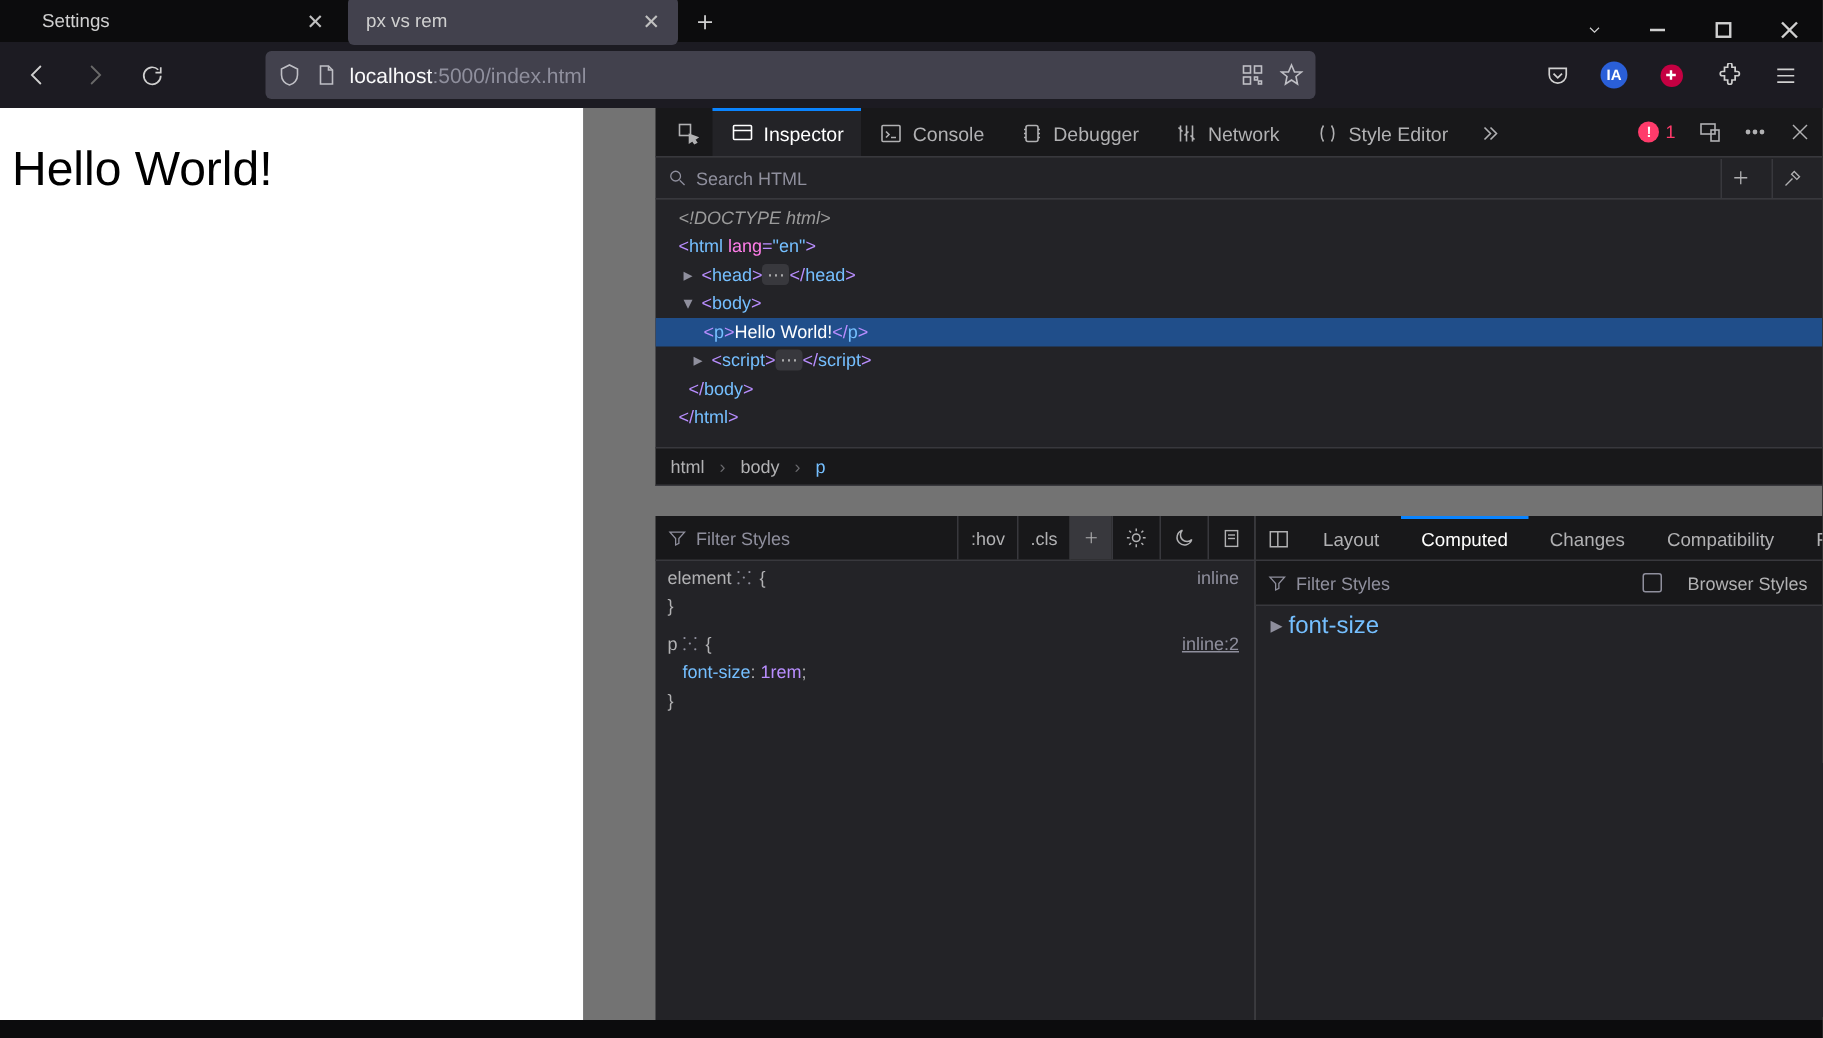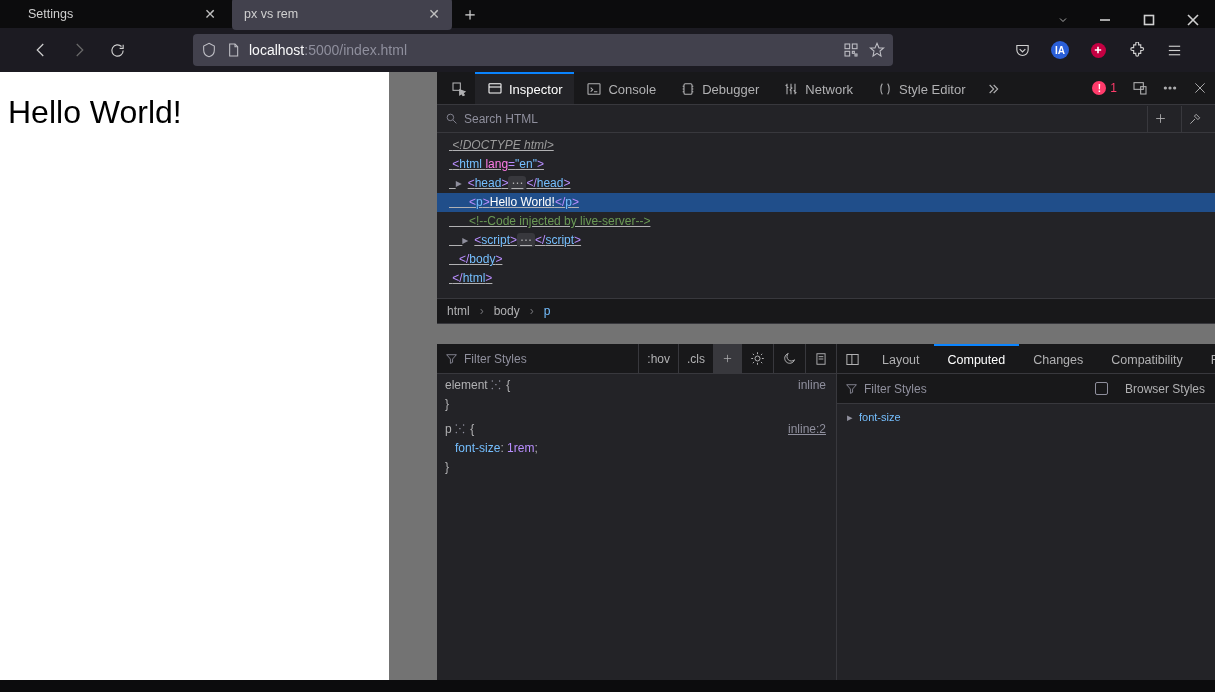--- a/index.html
+++ b/index.html
@@ -11,21 +11,21 @@
 .tab.inactive { background: transparent; }
 .tab.active   { background: #42414d; }
 .tab .tab-close { margin-left: auto; color: #c0c0c0; font-size: 14px; }
 .newtab-btn { width: 28px; height: 28px; display:flex; align-items:center; justify-content:center; color:#d0d0d0; font-size:18px; border-radius:4px; }
 .window-controls { position:absolute; right:0; top:0; height:40px; display:flex; align-items:center; gap:0; }
 .window-controls .wc, .window-controls .hist { width:44px; height:40px; display:flex; align-items:center; justify-content:center; color:#d0d0d0; }
 .window-controls .hist { width:40px; }
 .window-controls svg { width:12px; height:12px; }
 
 
-.navbar { height: 44px; background: #1c1b22; display:flex; align-items:center; padding:0 24px; gap:4px; }
+.navbar { height: 44px; background: #1c1b22; display:flex; align-items:center; padding:0 8px; gap:4px; }
 .nav-btn { width:34px; height:34px; display:flex; align-items:center; justify-content:center; color:#d0d0d0; border-radius:4px; }
 .nav-btn.disabled { color:#6a6a6a; }
 .urlbar { flex:0 0 700px; height:32px; background:#42414d; border-radius:4px; display:flex; align-items:center; padding:0 8px; gap:8px; margin-left:55px; color:#d0d0d0; font-size:14px; }
 .urlbar .shield, .urlbar .lock { width:16px; height:16px; color:#bfbfc5; }
 .urlbar .url-text { color:#8f8f9d; }
 .urlbar .url-text .host { color:#f9f9fa; }
 .urlbar .rightico { margin-left:auto; display:flex; gap:10px; color:#bfbfc5; }
 .rightico .ic { width:16px; height:16px; }
 .nav-right { margin-left:auto; display:flex; gap:4px; align-items:center; }
 .nav-right .ic { width:34px; height:34px; display:flex; align-items:center; justify-content:center; color:#d0d0d0; }
@@ -48,21 +48,21 @@
 .dt-err .dot { width:14px; height:14px; border-radius:50%; background:#ff3b6b; color:#fff; font-size:10px; display:flex; align-items:center; justify-content:center; font-weight:700; }
 .dt-right { display:flex; align-items:center; }
 .dt-right .btn { width:30px; height:33px; display:flex; align-items:center; justify-content:center; color:#b1b1b3; }
 
 
 .dt-search { height:28px; background:#232327; border-bottom:1px solid #38383d; display:flex; align-items:center; padding:0 8px; gap:8px; font-size:12px; }
 .dt-search .srch { flex:1; color:#8f8f9d; display:flex; align-items:center; gap:6px; }
 .dt-search .tbtn { width:26px; height:26px; display:flex; align-items:center; justify-content:center; color:#b1b1b3; border-left:1px solid #38383d; }
 
 
-.markup { flex:0 0 auto; background:#232327; overflow:hidden; font-family:Menlo, Consolas, monospace; font-size:12px; line-height:19px; padding:3px 0 10px 0;text-decoration:underline; }
+.markup { flex:0 0 auto; background:#232327; overflow:hidden; font-family:Menlo, Consolas, monospace; font-size:12px; line-height:19px; padding:3px 0 10px 0; }
 .markup .ln { white-space:pre; padding:0 12px; }
 .markup .sel { background:#204e8a; color:#fff; }
 .tag-b   { color:#75bfff; }      
 .tag-p   { color:#b98eff; }      
 .attr-n  { color:#ff7de9; }      
 .attr-v  { color:#75bfff; }
 .comment { color:#6a9955; }
 .doctype { color:#9b9b9b; font-style:italic; }
 .arrow   { color:#8f8f9d; display:inline-block; width:12px; }
 .ellips  { background:#38383d; border-radius:3px; padding:0 3px; color:#b1b1b3; }
@@ -92,21 +92,21 @@
 .comp-tabs { height:30px; background:#18181a; border-bottom:1px solid #38383d; display:flex; align-items:stretch; overflow:hidden; }
 .comp-tabs .t { padding:0 14px; display:flex; align-items:center; font-size:12.5px; color:#b1b1b3; white-space:nowrap; border-top:2px solid transparent; }
 .comp-tabs .t.ic { padding:0 8px; }
 .comp-tabs .t.active { color:#fff; border-top:2px solid #0a84ff; }
 
 .comp-filter { height:30px; background:#18181a; border-bottom:1px solid #38383d; display:flex; align-items:center; font-size:12px; }
 .comp-filter .filter { flex:1; display:flex; align-items:center; gap:6px; padding:0 8px; color:#8f8f9d; }
 .comp-filter .chk { padding:0 10px; display:flex; gap:17px; color:#b1b1b3; }
 .comp-filter .box { width:13px; height:13px; border:1px solid #8f8f9d; border-radius:2px; }
 
-.comp-body { flex:1; background:#232327; font-family:Menlo, Consolas, monospace; font-size:11px; line-height:19px; padding:4px 10px; }
+.comp-body { flex:1; background:#232327; font-family:Menlo, Consolas, monospace; font-size:16px; line-height:19px; padding:4px 10px; }
 .comp-body .propn { color:#75bfff; }
 .comp-body .propv { color:#ff7de9; padding-left:6px; }
 
 svg { stroke: currentColor; fill: none; stroke-width: 1.6; }
 </style>
 </head>
 <body>
 
 <div class="tabstrip">
   <div class="tab inactive">
@@ -319,22 +319,22 @@
           <svg viewBox="0 0 24 24" width="14" height="14">
             <path d="M4 20l8-8M14 4l6 6-3 3-6-6z"></path>
           </svg>
         </div>
     </div>
 
     <div class="markup">
       <div class="ln"> <span class="doctype">&lt;!DOCTYPE html&gt;</span></div>
       <div class="ln"> <span class="tag-p">&lt;</span><span class="tag-b">html</span> <span class="attr-n">lang</span><span class="tag-p">=</span><span class="attr-v">"en"</span><span class="tag-p">&gt;</span></div>
       <div class="ln">  <span class="arrow">▸</span><span class="tag-p">&lt;</span><span class="tag-b">head</span><span class="tag-p">&gt;</span><span class="ellips">⋯</span><span class="tag-p">&lt;/</span><span class="tag-b">head</span><span class="tag-p">&gt;</span></div>
+      <div class="ln">  <span class="arrow">▾</span><span class="tag-p">&lt;</span><span class="tag-b">body</span><span class="tag-p">&gt;</span></div>
       <div class="ln sel">      <span class="tag-p">&lt;</span><span class="tag-b">p</span><span class="tag-p">&gt;</span><span>Hello World!</span><span class="tag-p">&lt;/</span><span class="tag-b">p</span><span class="tag-p">&gt;</span></div>
-      <div class="ln">      <span class="comment">&lt;!--Code injected by live-server--&gt;</span></div>
       <div class="ln">    <span class="arrow">▸</span><span class="tag-p">&lt;</span><span class="tag-b">script</span><span class="tag-p">&gt;</span><span class="ellips">⋯</span><span class="tag-p">&lt;/</span><span class="tag-b">script</span><span class="tag-p">&gt;</span></div>
       <div class="ln">   <span class="tag-p">&lt;/</span><span class="tag-b">body</span><span class="tag-p">&gt;</span></div>
       <div class="ln"> <span class="tag-p">&lt;/</span><span class="tag-b">html</span><span class="tag-p">&gt;</span></div>
     </div>
 
     <div class="crumbs">
       <span class="c">html</span>
       <span class="sep">›</span>
       <span class="c">body</span>
       <span class="sep">›</span>

